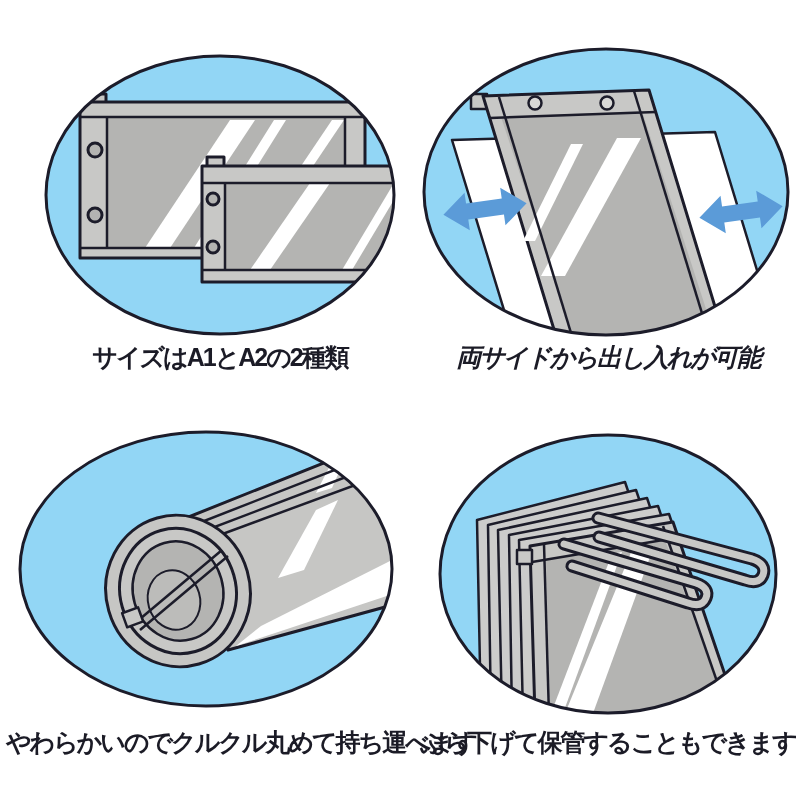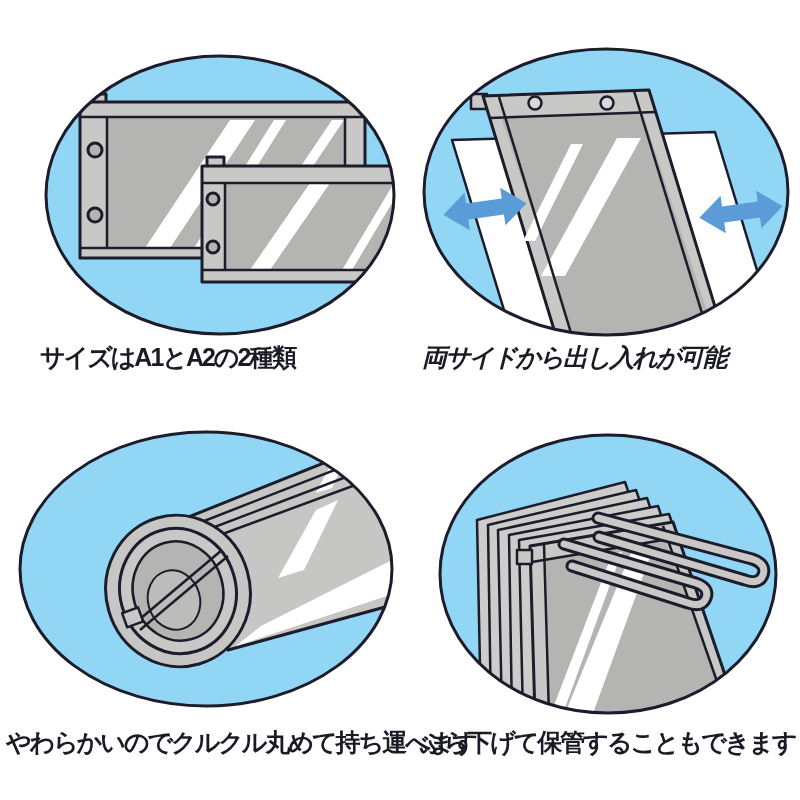--- a/index.html
+++ b/index.html
@@ -7,21 +7,21 @@
     width:800px;height:800px;background:#ffffff;position:relative;
     font-family:"Liberation Sans","DejaVu Sans",sans-serif;overflow:hidden;
   }
   .fig{position:absolute;}
   .caption{
     position:absolute;
     font-weight:bold;
     font-size:25px;
     letter-spacing:-2px;
     color:#1b1b26;
-    text-align:left;
+    text-align:center;
     white-space:nowrap;
   }
   #cap1{left:40px;top:341px;width:360px;}
   #cap2{left:422px;top:341px;width:372px;font-style:italic;}
   #cap3{left:6px;top:726px;width:400px;}
   #cap4{left:420px;top:726px;width:376px;font-family:Liberation Serif, serif;}
   svg{display:block;}
 </style>
 </head>
 <body>

